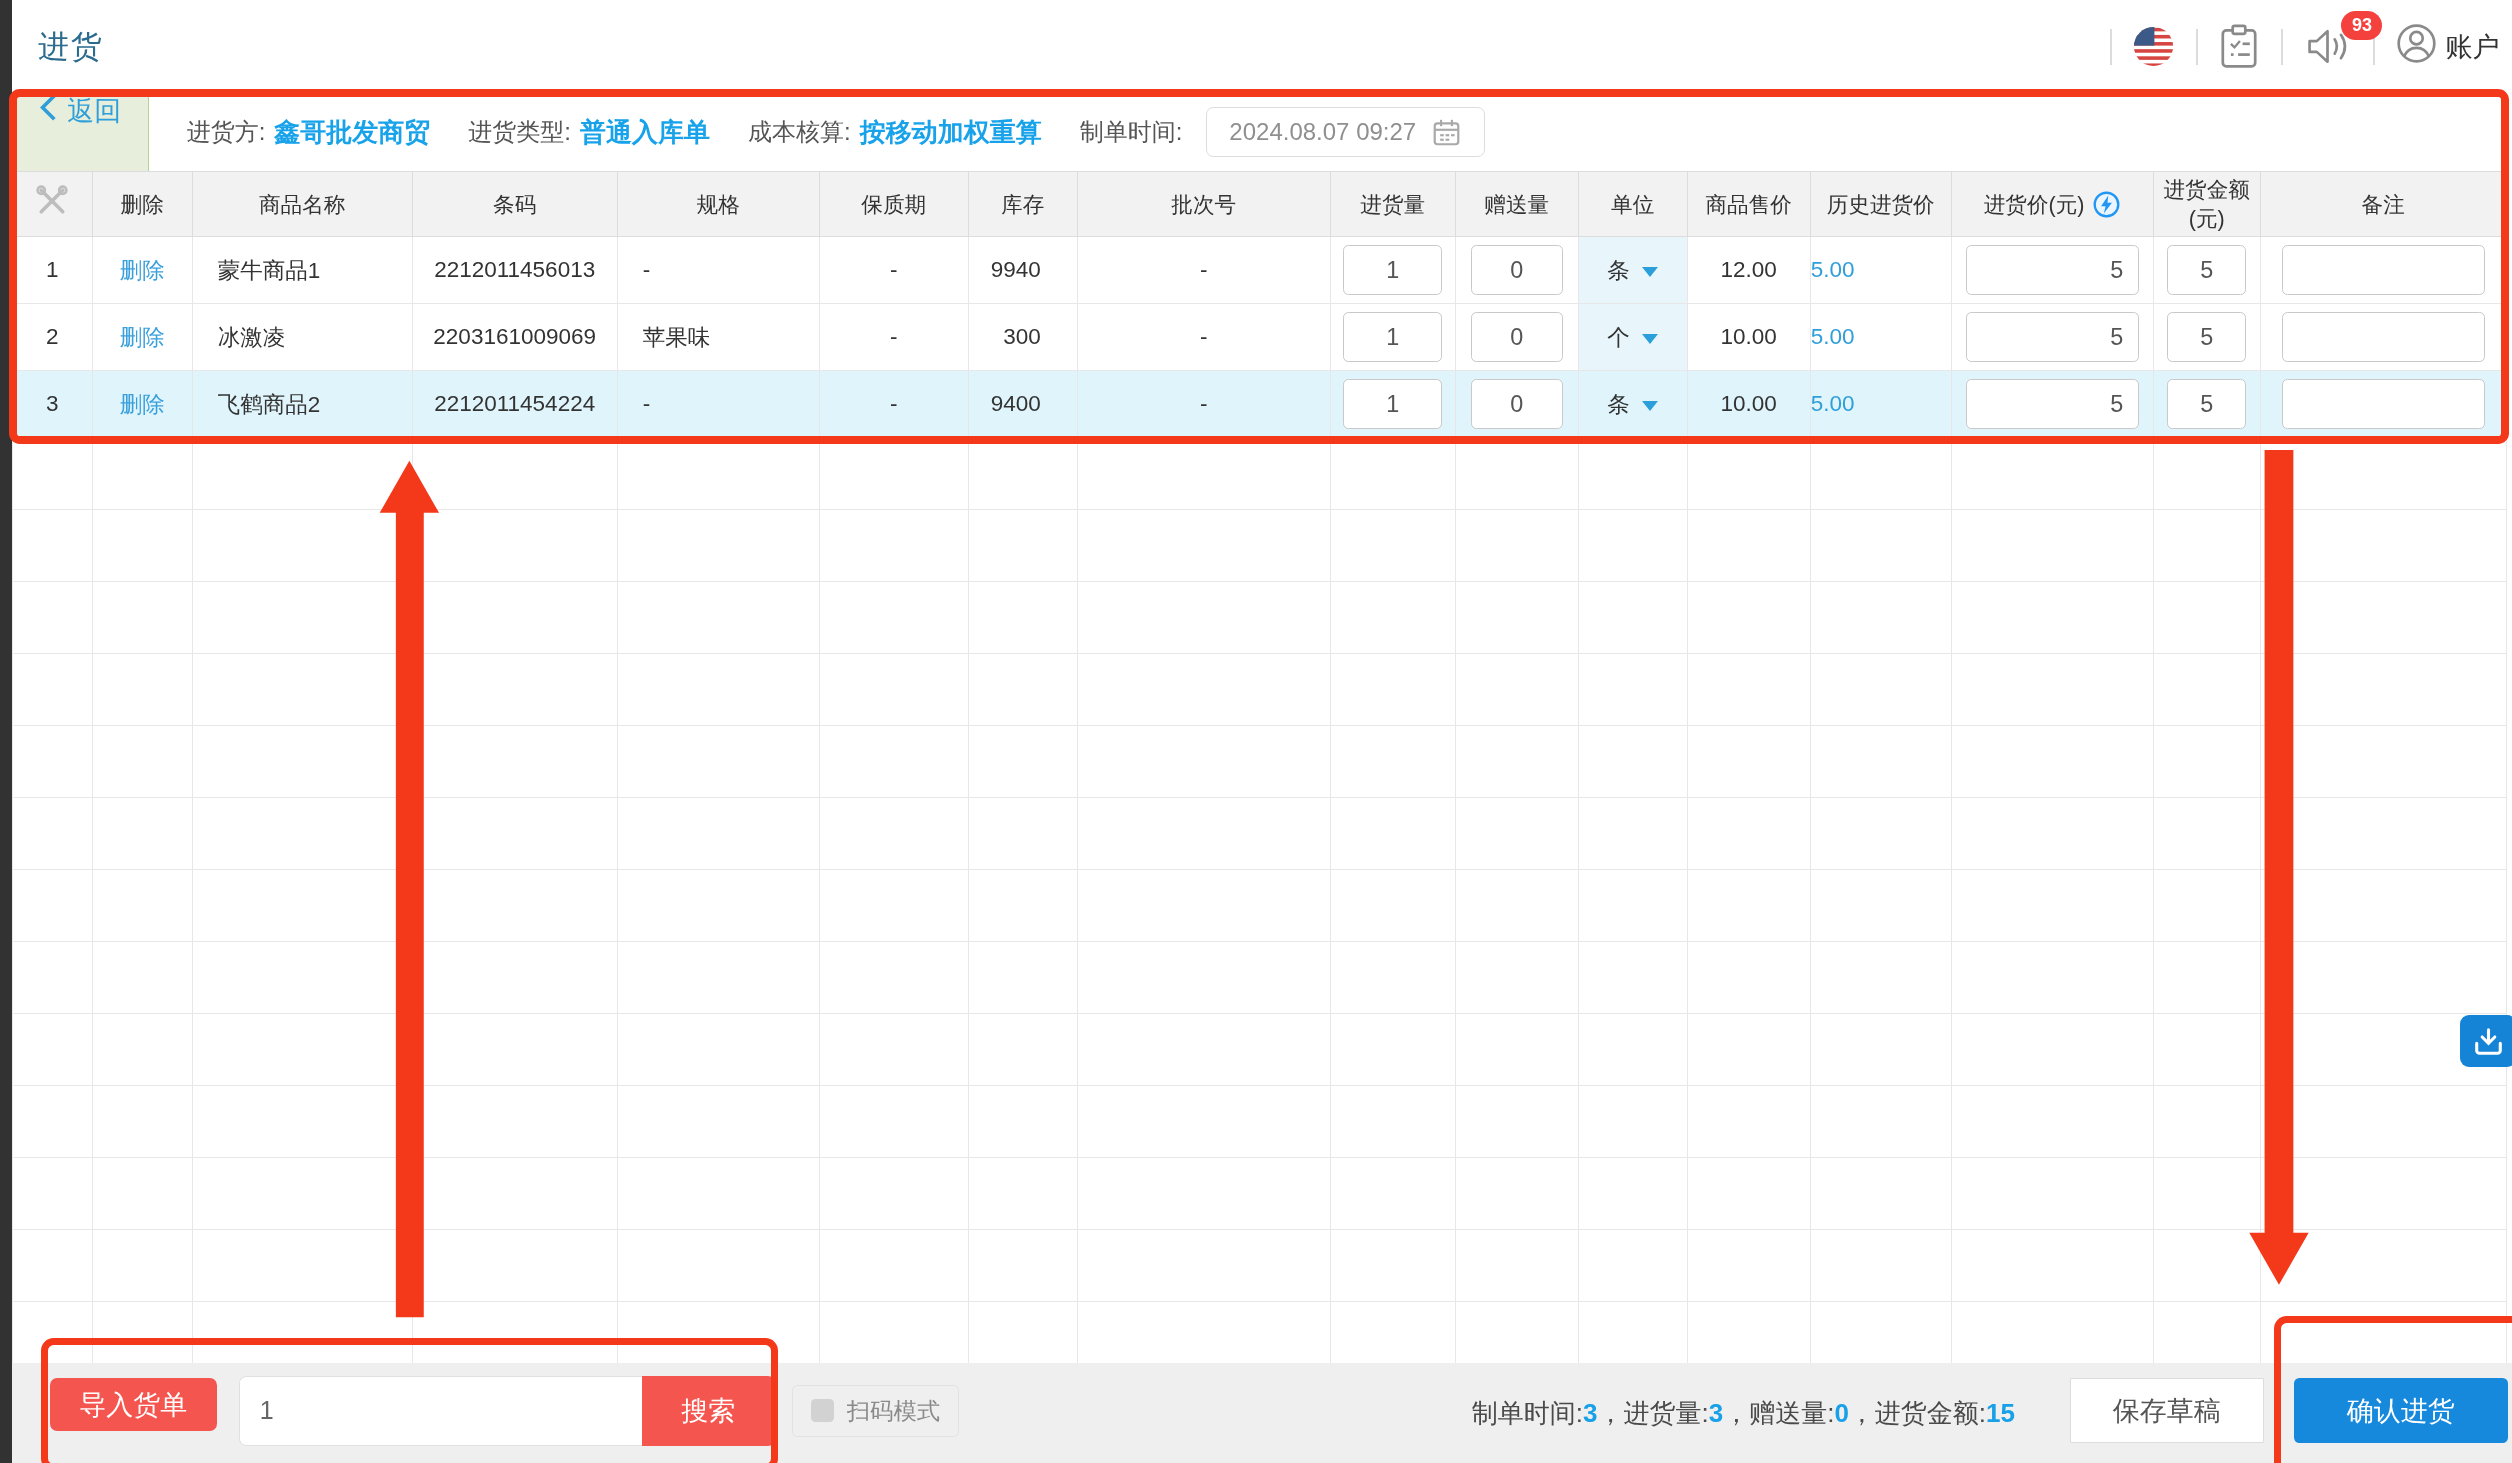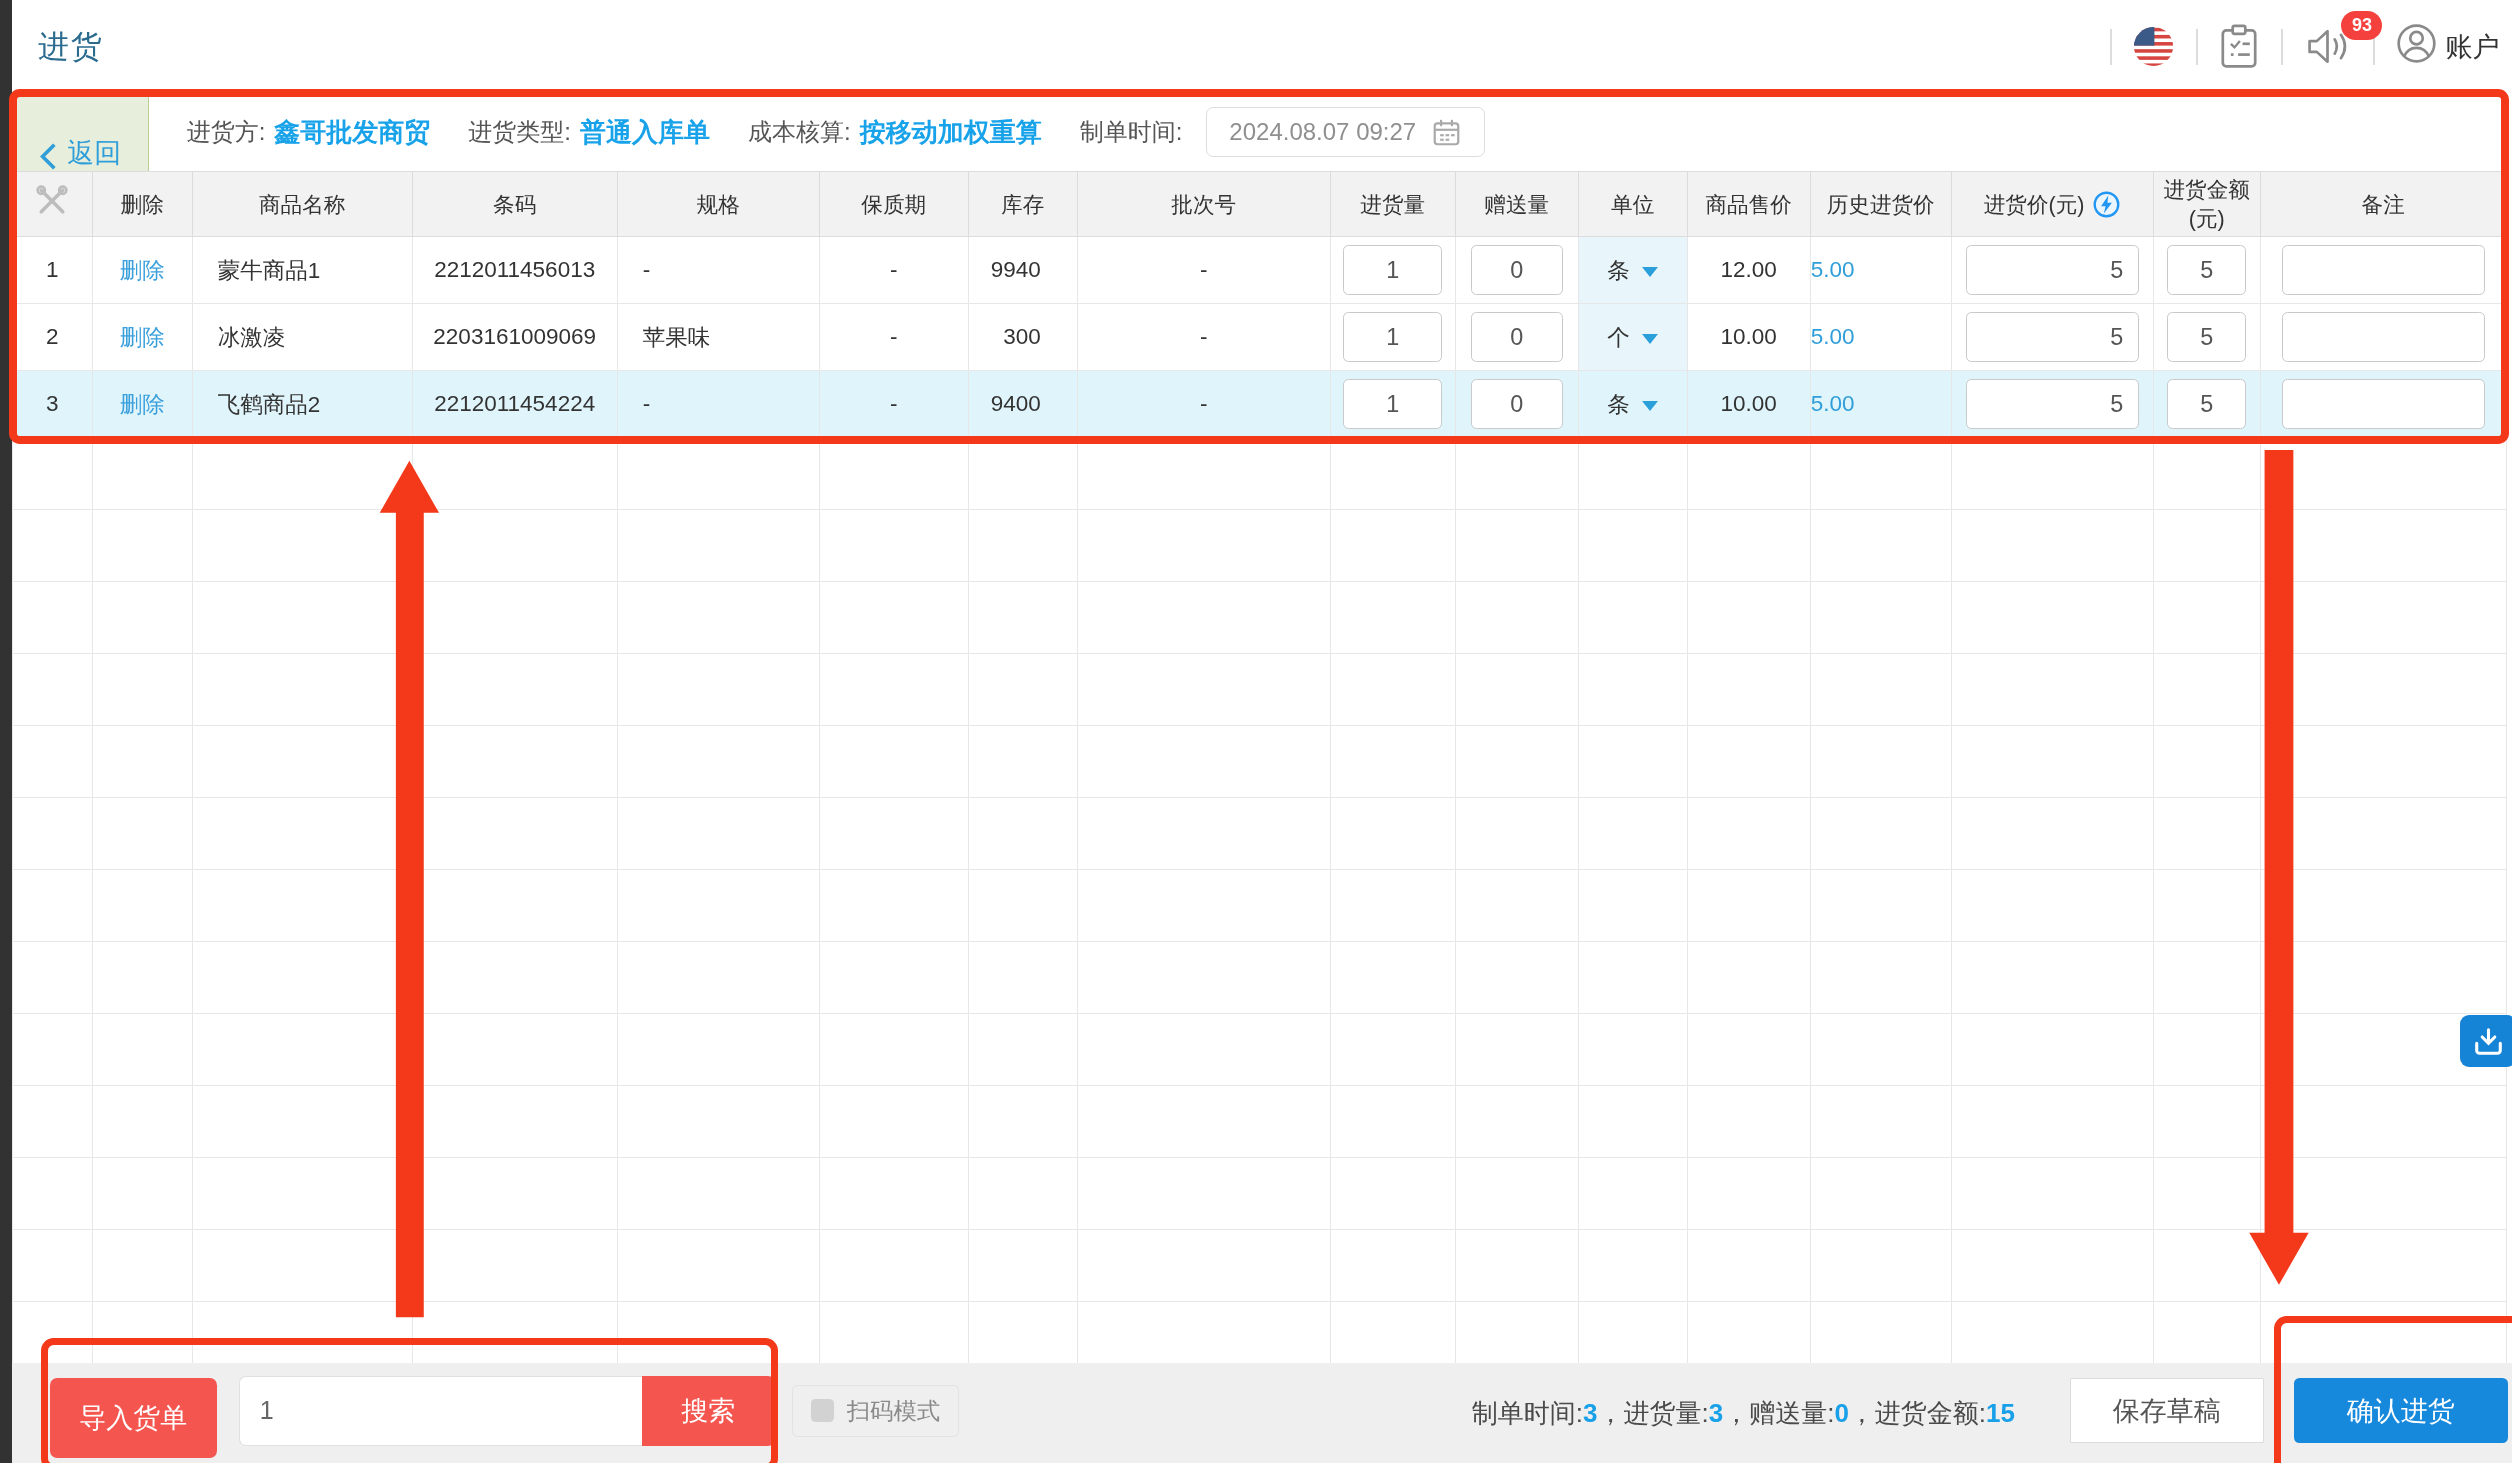--- a/index.html
+++ b/index.html
@@ -15,21 +15,21 @@
   .icon-btn{position:relative;display:flex;align-items:center;justify-content:center;}
   .badge{position:absolute;top:-14.4px;right:-31px;min-width:41px;height:29px;border-radius:15.3px;
          background:#f5413d;color:#fff;font-size:18px;font-weight:bold;display:flex;
          align-items:center;justify-content:center;padding:0 5.4px;box-sizing:border-box;}
   .account{display:flex;align-items:center;gap:8px;font-size:27px;color:#333;}
 
   
   .toolbar{position:absolute;left:11.7px;top:93px;right:0;height:78px;background:#fff;
            display:flex;align-items:center;}
   .back-btn{width:137px;height:100%;background:#e7efdc;border-right:1.8px solid #bccf97;
-            display:flex;align-items:flex-end;justify-content:center;gap:9px;
+            display:flex;align-items:flex-start;justify-content:center;gap:9px;
             color:#2f9ed9;font-size:27px;cursor:pointer;box-sizing:border-box;}
   .tb-field{display:flex;align-items:center;margin-left:38px;}
   .tb-label{font-size:24px;color:#555;}
   .tb-value{font-size:26px;font-weight:bold;color:#17a2ea;margin-left:9px;}
   .date-box{margin-left:23.4px;width:279px;height:50px;border:1.8px solid #ddd;border-radius:7.2px;
             display:flex;align-items:center;justify-content:center;gap:16px;
             font-size:24px;color:#8f8f8f;background:#fff;box-sizing:border-box;}
 
   
   .table-wrap{position:absolute;left:11.7px;top:171px;width:2496px;height:1192px;overflow:hidden;}
@@ -52,21 +52,21 @@
   .in-gift{width:92px;text-align:center;}
   .in-price{width:173px;text-align:right;padding-right:14.4px;}
   .in-amt{width:79px;text-align:center;}
   .in-remark{width:203px;}
   .th-flex{display:flex;align-items:center;justify-content:center;gap:7.2px;}
 
   
   .bottom-bar{position:absolute;left:11.7px;top:1363px;right:0;height:100px;background:#efefef;z-index:20;}
   .btn-red{position:absolute;background:#f5554f;color:#fff;border:none;border-radius:7.2px;
            font-size:27px;font-family:inherit;cursor:pointer;}
-  .import-btn{left:38px;top:15.3px;width:167px;height:80px;}
+  .import-btn{left:38px;top:15.3px;width:167px;height:53px;}
   .search-group{position:absolute;left:227px;top:12.6px;display:flex;height:70px;}
   .search-input{width:403px;height:70px;border:1.8px solid #e0e0e0;border-right:none;
                 border-radius:7.2px 0 0 7.2px;font-size:25px;color:#666;padding-left:20px;
                 box-sizing:border-box;outline:none;font-family:inherit;}
   .search-btn{position:static;width:133px;height:70px;border-radius:0 7.2px 7.2px 0;}
   .scan-mode{position:absolute;left:780px;top:21.6px;height:52px;border:1.8px solid #e2e2e2;border-radius:5.4px;
              display:flex;align-items:center;gap:12.6px;padding:0 18px;box-sizing:border-box;
              color:#8a8a8a;font-size:23.4px;cursor:pointer;font-family:Liberation Serif, serif;}
   .scan-box{width:23.4px;height:23.4px;background:#d2d2d2;border-radius:4.5px;}
   .totals{position:absolute;right:497px;top:0;height:100px;display:flex;align-items:center;

